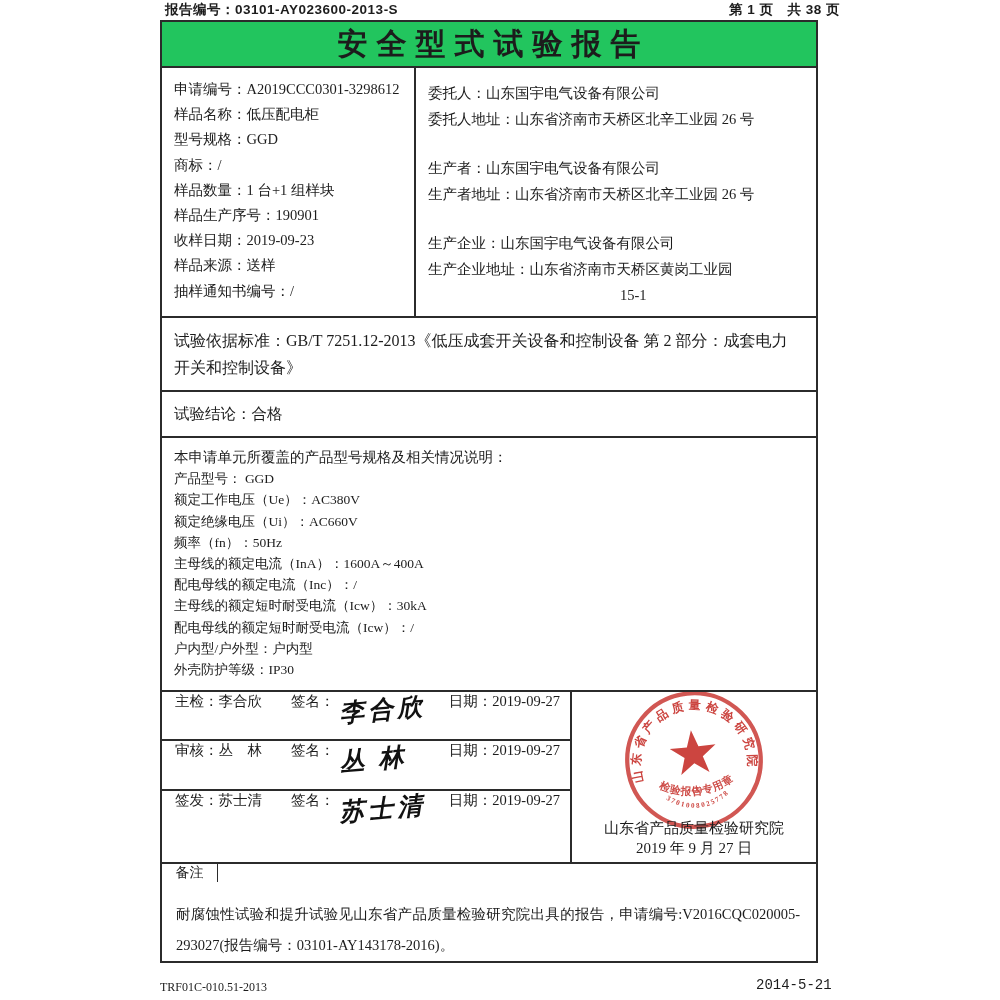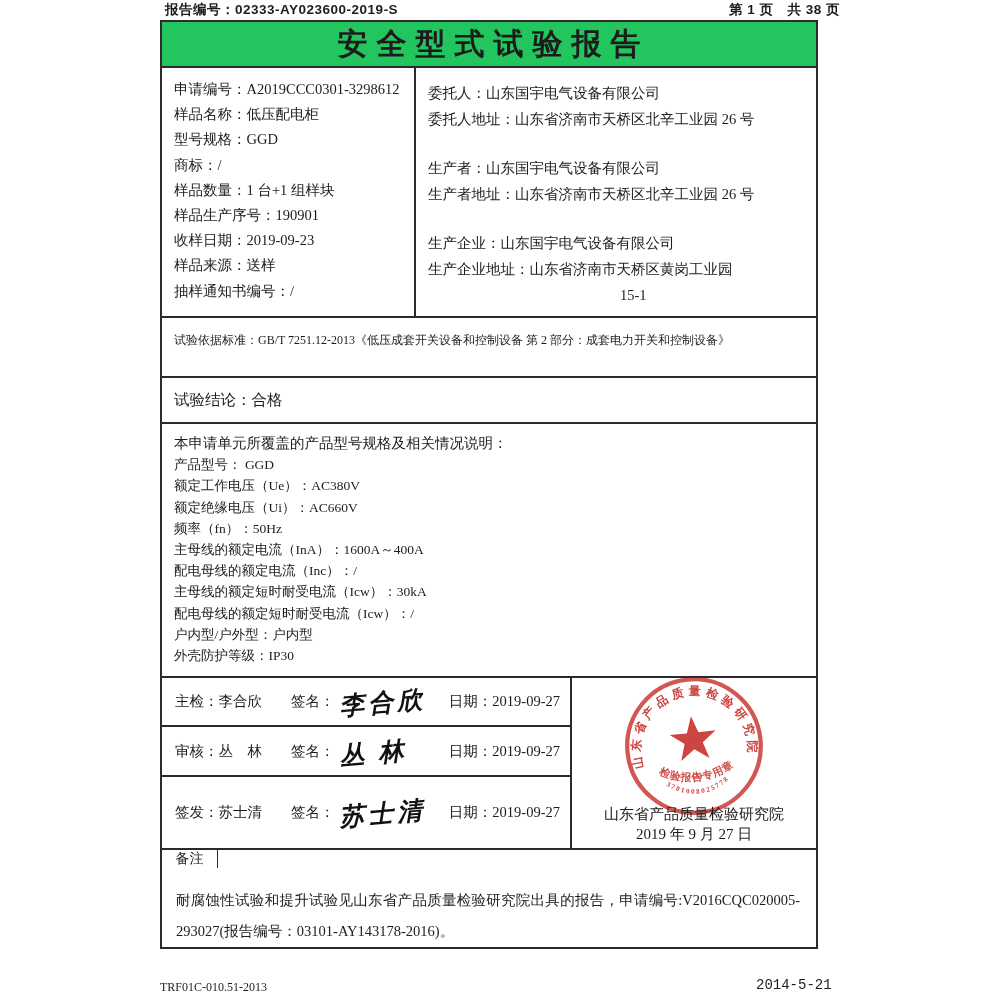--- a/index.html
+++ b/index.html
@@ -35,30 +35,30 @@
   }
 
   .row-info { display: flex; height: 250px; font-size: 14.5px; }
   .info-left  { width: 254px; border-right: 2px solid #2b2b2b; padding: 9px 6px 0 12px; font-family: Liberation Serif, serif; }
   .info-left .line { line-height: 25.2px; white-space: nowrap; }
   .info-right { flex: 1; padding: 12px 6px 0 12px; }
   .info-right .line { line-height: 26px; white-space: nowrap; }
   .info-right .gap { margin-top: 23px; }
   .info-right .indent { margin-left: 192px; }
 
-  .row-standards { min-height: 60px; padding: 9px 14px 9px 12px; font-size: 12px; line-height: 27px; }
+  .row-standards { min-height: 60px; padding: 9px 14px 9px 12px; font-size: 16px; line-height: 27px; }
   .row-conclusion { height: 46px; padding: 12px 12px; font-size: 15.5px; }
 
   .row-specs { height: 254px; padding: 9px 14px 0 12px; font-size: 13.5px; }
   .row-specs .line { line-height: 21.2px; white-space: nowrap; }
   .row-specs .line.head { font-size: 14.5px; }
 
   .row-sign { display: flex; height: 172px; }
   .sign-rows { width: 410px; border-right: 2px solid #2b2b2b; display: flex; flex-direction: column; }
-  .sign-row { flex: 1; border-bottom: 2px solid #2b2b2b; display: flex; align-items: center; padding: 0 10px 0 13px; font-size: 14.5px; }
+  .sign-row { flex: 1; border-bottom: 2px solid #2b2b2b; display: flex; align-items: flex-start; padding: 0 10px 0 13px; font-size: 14.5px; }
   .sign-row:last-child { border-bottom: none; flex: 1.5; }
   .sign-role { width: 116px; white-space: nowrap; }
   .sign-label { width: 48px; white-space: nowrap; }
   .sig-script {
     flex: 1; text-align: left; font-size: 25px; font-weight: bold; font-style: italic;
     letter-spacing: 4px; transform: rotate(-5deg); white-space: nowrap; color: #111;
   }
   .sign-date { white-space: nowrap; }
 
   .stamp-cell { flex: 1; position: relative; overflow: hidden; }
@@ -72,21 +72,21 @@
   
   .footer-left  { position: absolute; left: 160px; top: 980px; font-size: 12px; }
   .footer-right { position: absolute; left: 756px; top: 977px; font-size: 14px; font-family: Liberation Mono, monospace; }
 
   .red { fill: #cc4540; }
 </style>
 </head>
 <body>
 
 <div class="page-header">
-  <span>报告编号：02333-AY023600-2019-S</span>
+  <span>报告编号：03101-AY023600-2013-S</span>
   <span>第 1 页　共 38 页</span>
 </div>
 
 <div class="doc-table">
 
   <div class="tr row-title">安全型式试验报告</div>
 
   <div class="tr row-info">
     <div class="info-left">
       <div class="line">申请编号：A2019CCC0301-3298612</div>

